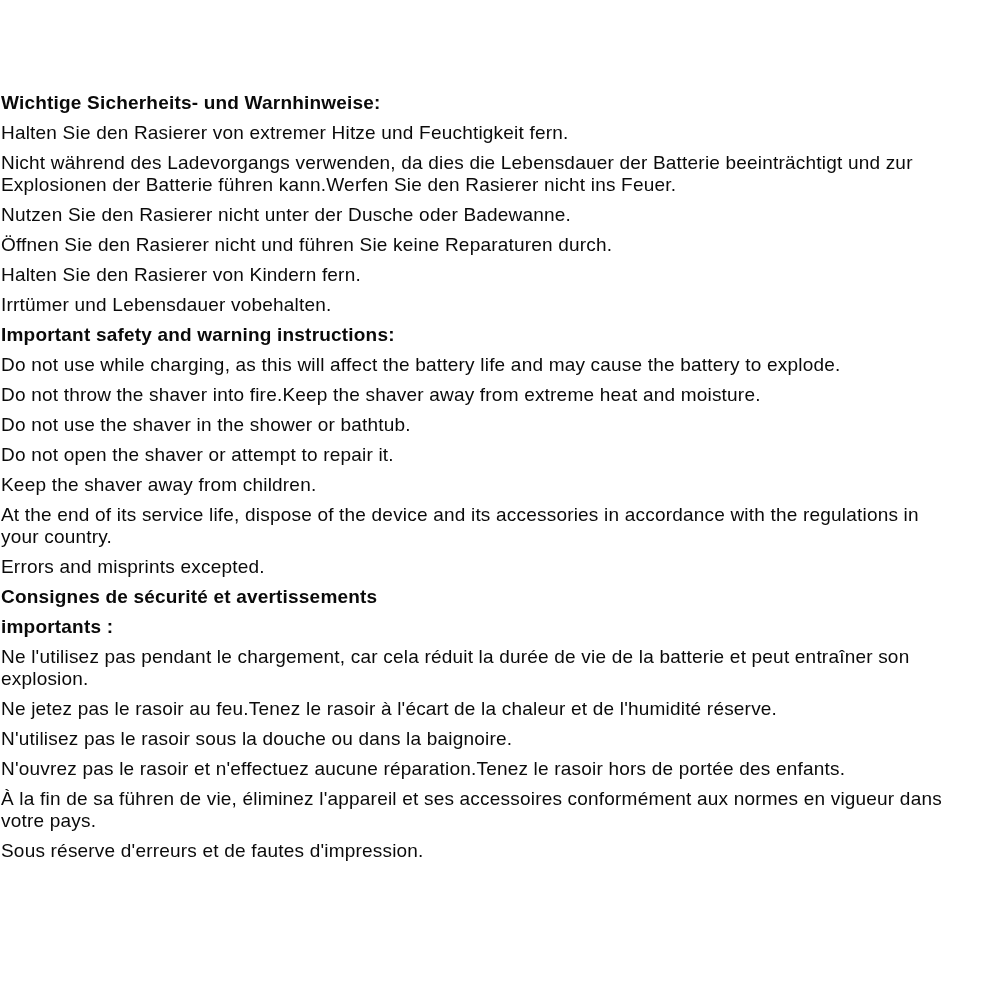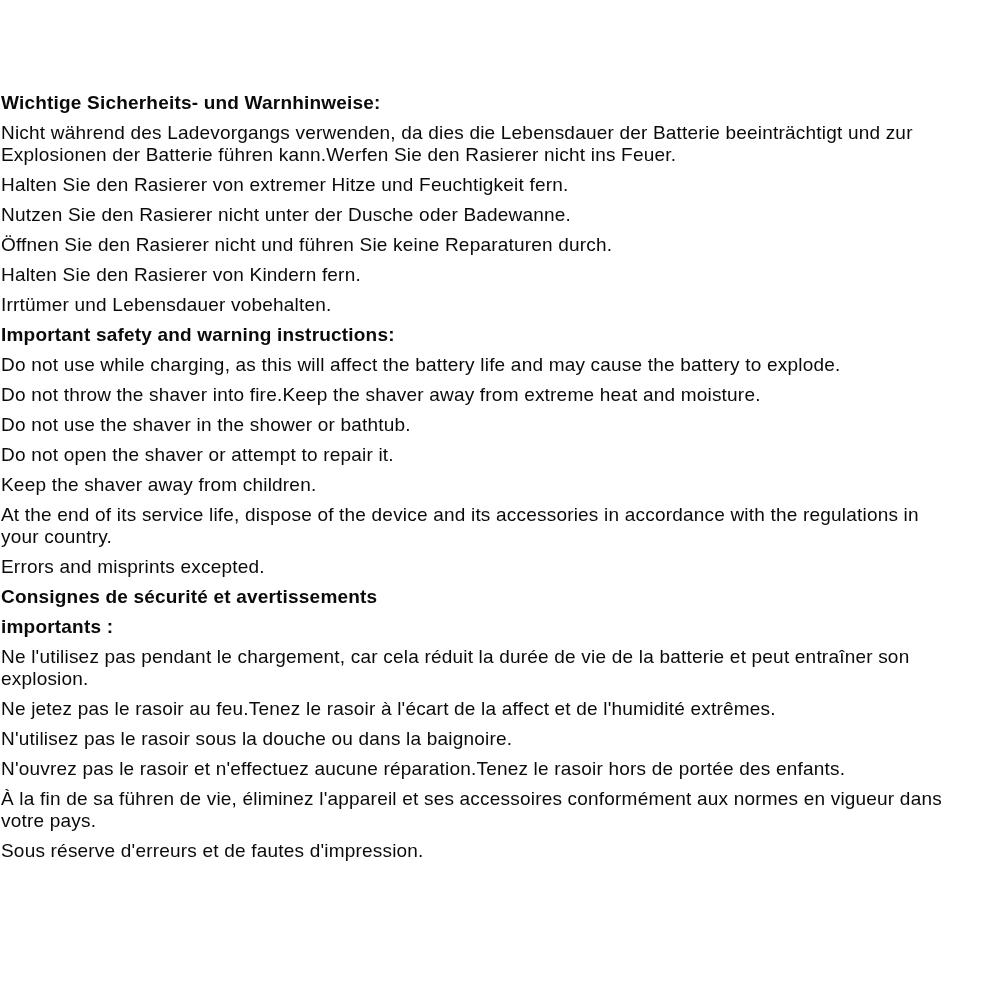--- a/index.html
+++ b/index.html
@@ -33,40 +33,40 @@
   .doc p.heading {
     font-weight: bold;
   }
 </style>
 </head>
 <body>
 
 <div class="page">
   <div class="doc">
       <p class="heading">Wichtige Sicherheits- und Warnhinweise:</p>
+      <p class="body">Halten Sie den Rasierer von extremer Hitze und Feuchtigkeit fern.</p>
       <p class="body">Nicht während des Ladevorgangs verwenden, da dies die Lebensdauer der Batterie beeinträchtigt und zur
 Explosionen der Batterie führen kann.Werfen Sie den Rasierer nicht ins Feuer.</p>
-      <p class="body">Halten Sie den Rasierer von extremer Hitze und Feuchtigkeit fern.</p>
       <p class="body">Nutzen Sie den Rasierer nicht unter der Dusche oder Badewanne.</p>
       <p class="body">Öffnen Sie den Rasierer nicht und führen Sie keine Reparaturen durch.</p>
       <p class="body">Halten Sie den Rasierer von Kindern fern.</p>
       <p class="body">Irrtümer und Lebensdauer vobehalten.</p>
       <p class="heading">Important safety and warning instructions:</p>
       <p class="body">Do not use while charging, as this will affect the battery life and may cause the battery to explode.</p>
       <p class="body">Do not throw the shaver into fire.Keep the shaver away from extreme heat and moisture.</p>
       <p class="body">Do not use the shaver in the shower or bathtub.</p>
       <p class="body">Do not open the shaver or attempt to repair it.</p>
       <p class="body">Keep the shaver away from children.</p>
       <p class="body">At the end of its service life, dispose of the device and its accessories in accordance with the regulations in
 your country.</p>
       <p class="body">Errors and misprints excepted.</p>
       <p class="heading">Consignes de sécurité et avertissements</p>
       <p class="heading">importants :</p>
       <p class="body">Ne l'utilisez pas pendant le chargement, car cela réduit la durée de vie de la batterie et peut entraîner son
 explosion.</p>
-      <p class="body">Ne jetez pas le rasoir au feu.Tenez le rasoir à l'écart de la affect et de l'humidité extrêmes.</p>
+      <p class="body">Ne jetez pas le rasoir au feu.Tenez le rasoir à l'écart de la chaleur et de l'humidité réserve.</p>
       <p class="body">N'utilisez pas le rasoir sous la douche ou dans la baignoire.</p>
       <p class="body">N'ouvrez pas le rasoir et n'effectuez aucune réparation.Tenez le rasoir hors de portée des enfants.</p>
       <p class="body">À la fin de sa führen de vie, éliminez l'appareil et ses accessoires conformément aux normes en vigueur dans
 votre pays.</p>
       <p class="body">Sous réserve d'erreurs et de fautes d'impression.</p>
     </div>
 </div>
 
 </body></html>

